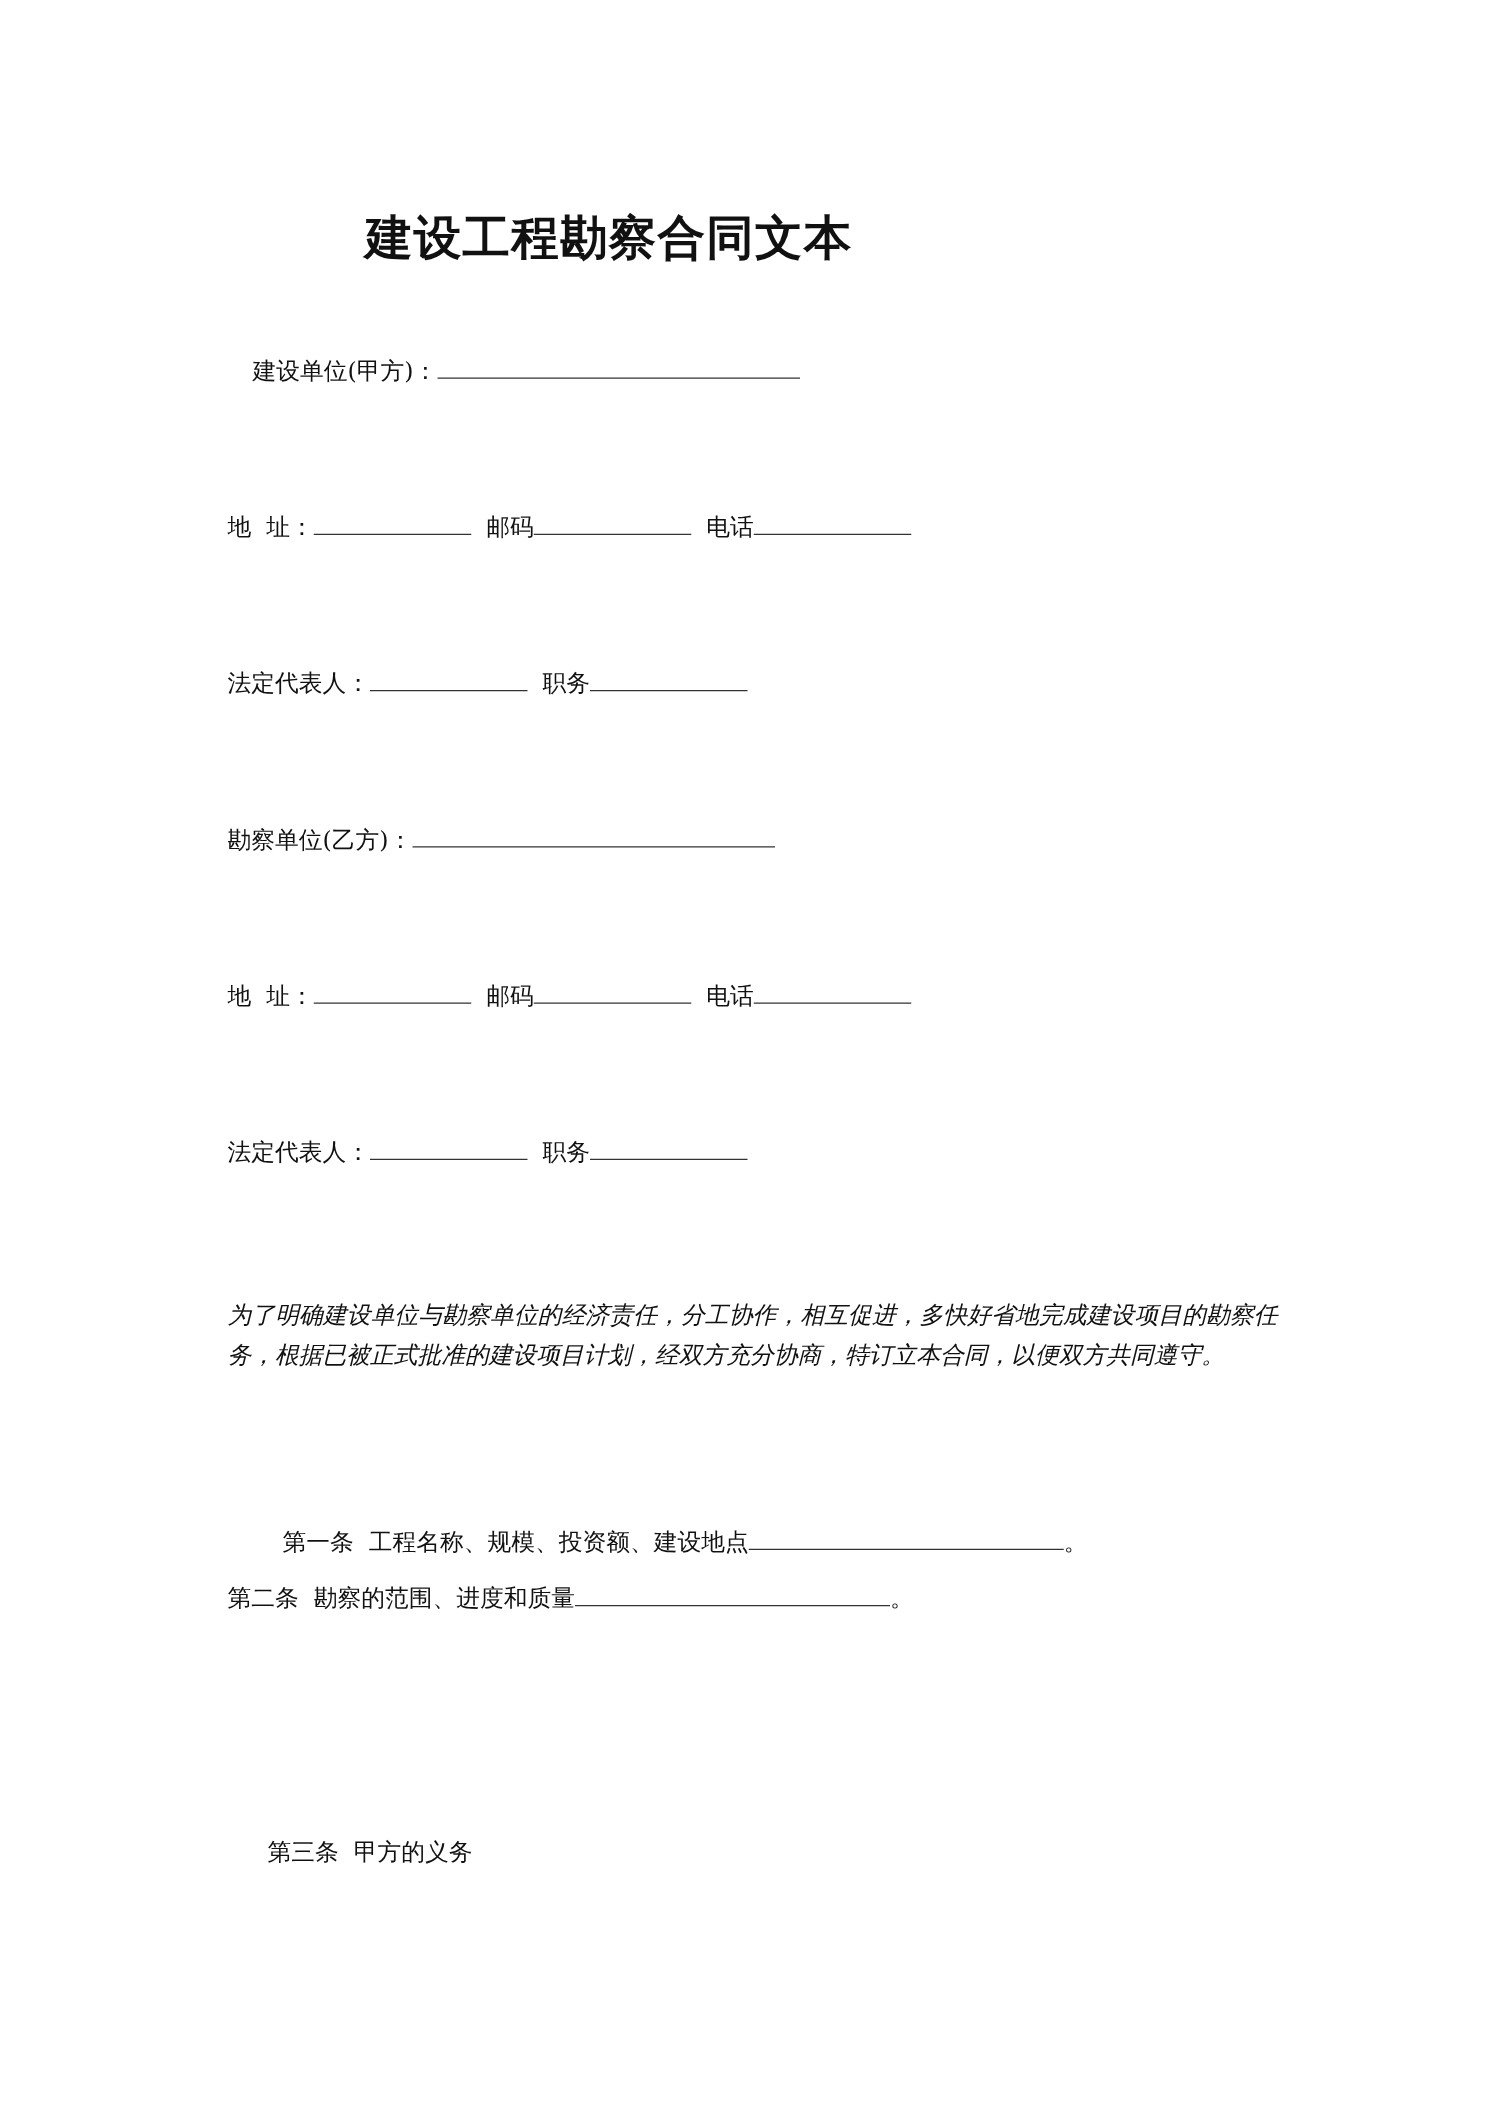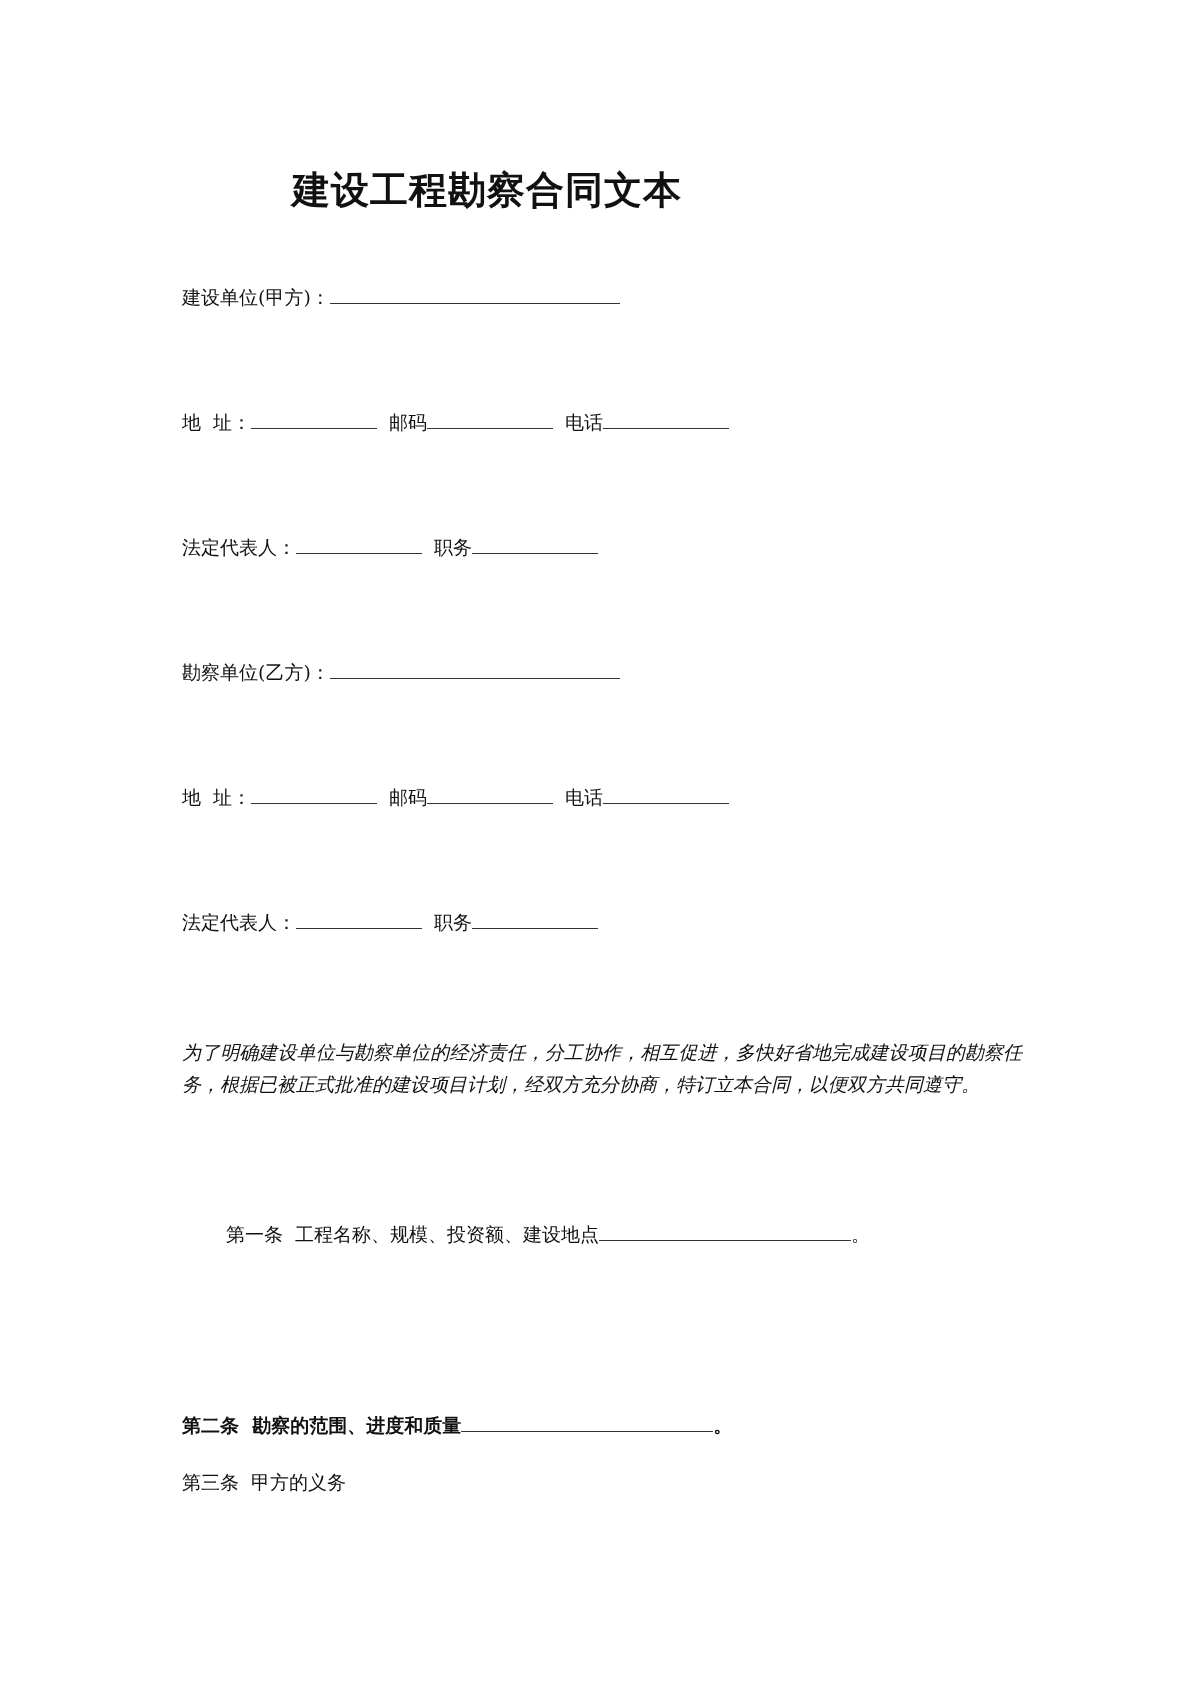--- a/index.html
+++ b/index.html
@@ -13,21 +13,21 @@
     .para { position: absolute; left: 182px; width: 840px; font-size: 19px; line-height: 32px;
       text-align: justify; font-style: italic; }
   </style>
 </head>
 <body>
 
 <div>
 
   <div class="title">建设工程勘察合同文本</div>
 
-  <div class="line" style="top:283px;">
+  <div class="line" style="top:283px;margin-left:20px;">
     <span>建设单位(甲方)：</span><span class="blank" style="width:290px;"></span>
   </div>
 
   <div class="line" style="top:408px;">
     <span style="white-space:pre;">地  址：</span><span class="blank" style="width:126px;"></span><span class="gap"></span><span>邮码</span><span class="blank" style="width:126px;"></span><span class="gap"></span><span>电话</span><span class="blank" style="width:126px;"></span>
   </div>
 
   <div class="line" style="top:533px;">
     <span>法定代表人：</span><span class="blank" style="width:126px;"></span><span class="gap"></span><span>职务</span><span class="blank" style="width:126px;"></span>
   </div>
@@ -43,21 +43,21 @@
   <div class="line" style="top:908px;">
     <span>法定代表人：</span><span class="blank" style="width:126px;"></span><span class="gap"></span><span>职务</span><span class="blank" style="width:126px;"></span>
   </div>
 
   <div class="para" style="top:1036px;">为了明确建设单位与勘察单位的经济责任，分工协作，相互促进，多快好省地完成建设项目的勘察任务，根据已被正式批准的建设项目计划，经双方充分协商，特订立本合同，以便双方共同遵守。</div>
 
   <div class="line" style="top:1220px;">
     <span style="white-space:pre;margin-left:44px;">第一条  工程名称、规模、投资额、建设地点</span><span class="blank" style="width:252px;"></span><span>。</span>
   </div>
 
-  <div class="line" style="top:1411px;font-weight:bold;">
+  <div class="line" style="top:1265px;">
     <span style="white-space:pre;">第二条  勘察的范围、进度和质量</span><span class="blank" style="width:252px;"></span><span>。</span>
   </div>
 
-  <div class="line" style="top:1468px;">
+  <div class="line" style="top:1468px;margin-left:32px;">
     <span style="white-space:pre;">第三条  甲方的义务</span>
   </div>
 
 </div>
 
 </body></html>

